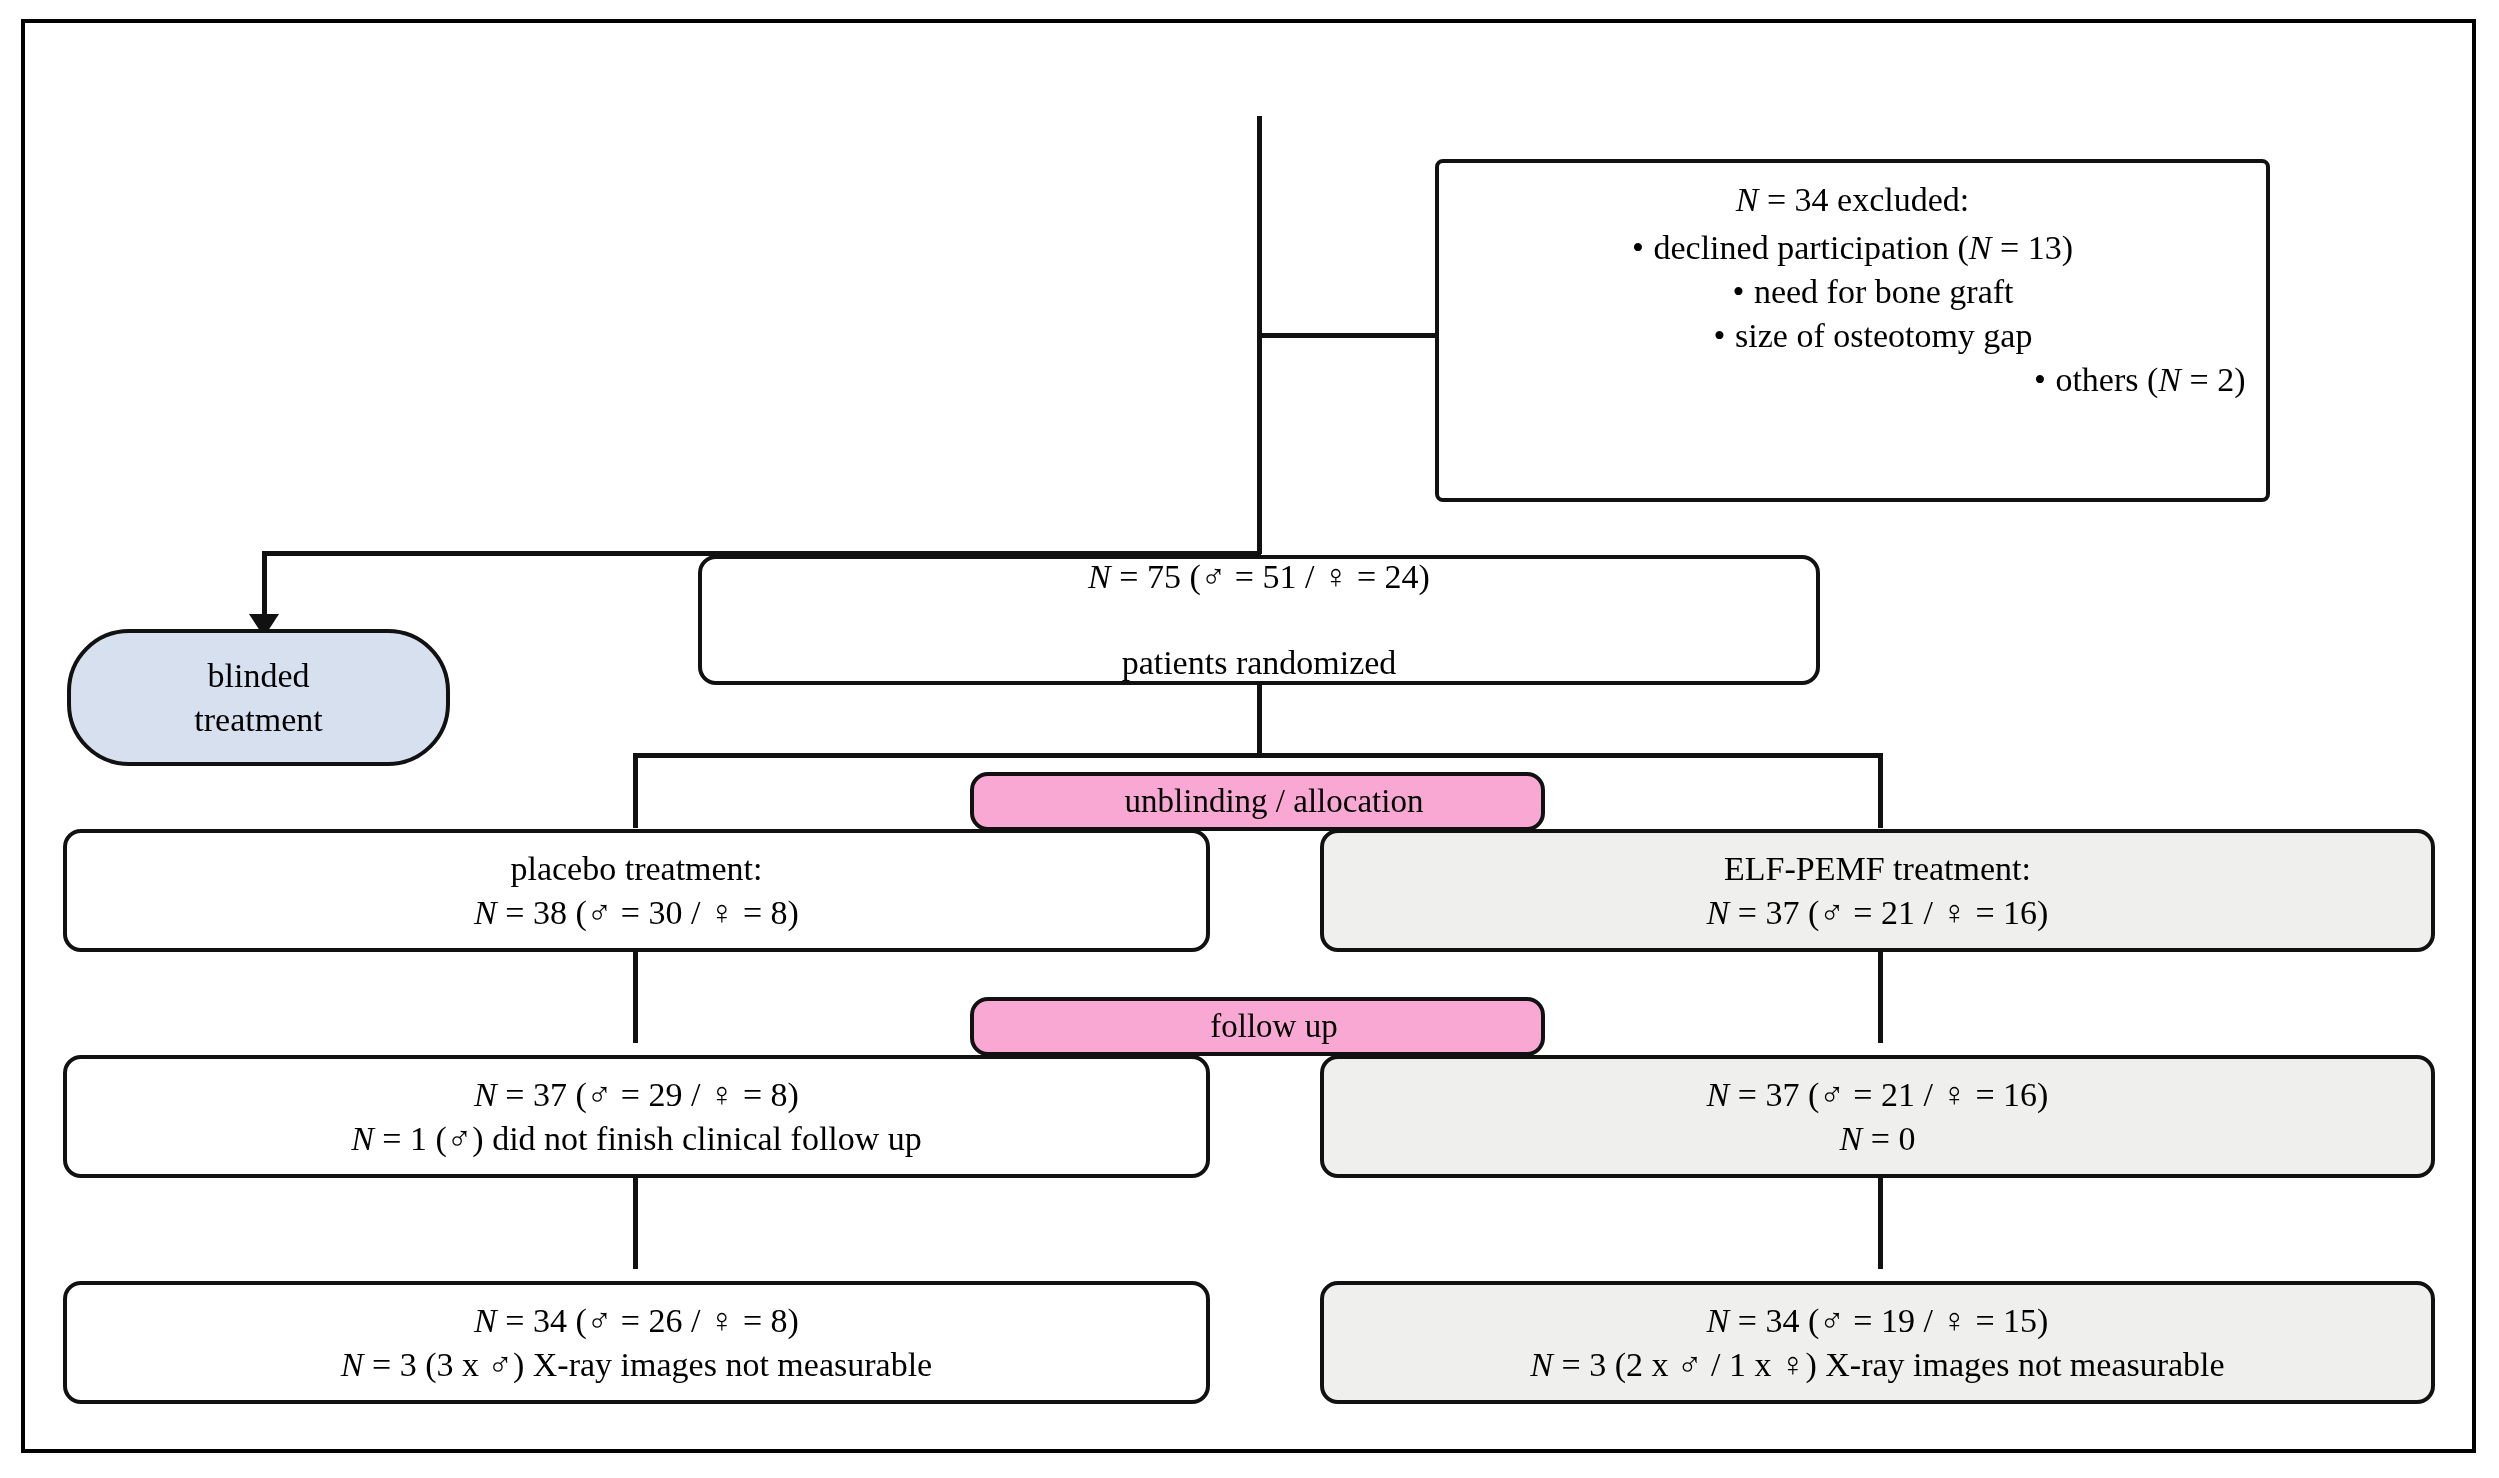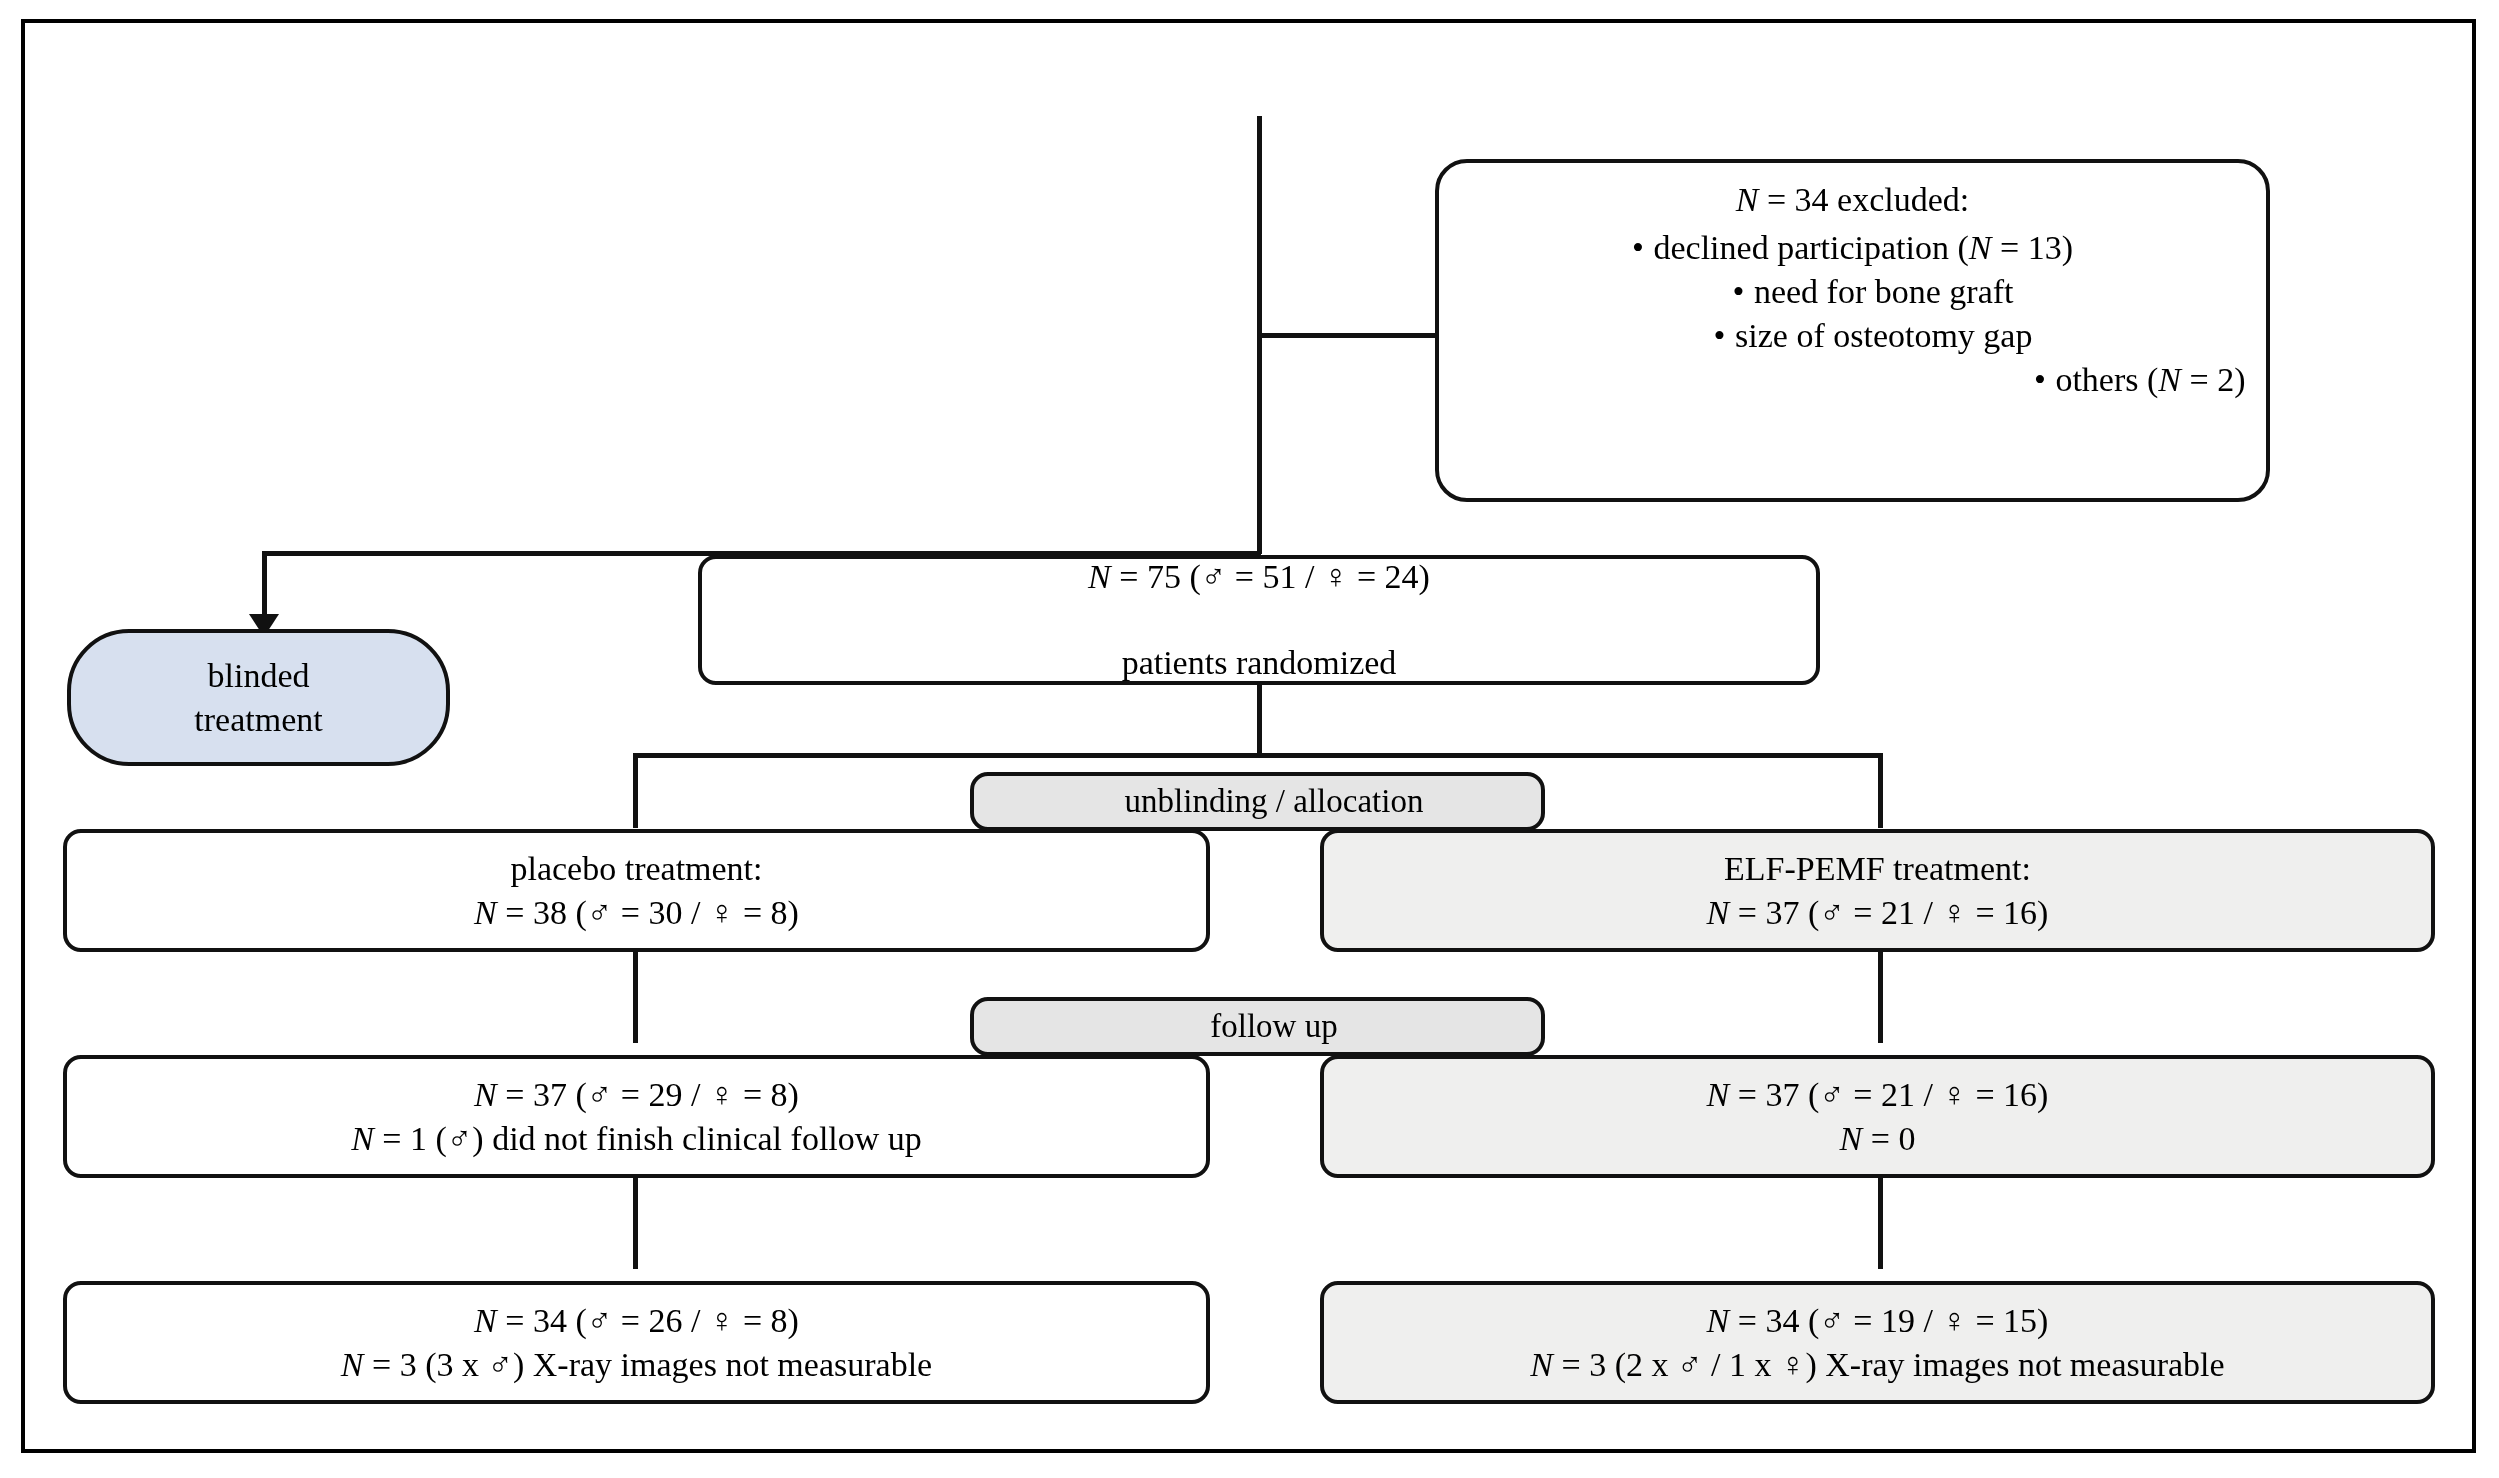--- a/index.html
+++ b/index.html
@@ -14,26 +14,26 @@
     border:4.1px solid #000;box-sizing:border-box;background:#fff;
   }
 
   
   .node{position:absolute;box-sizing:border-box;border:4.8px solid #111;
         display:flex;flex-direction:column;align-items:center;justify-content:center;
         text-align:center;line-height:1.28;color:#000;background:#fff;}
   .node .ln{display:block;white-space:nowrap;}
 
   .r-small{border-radius:18px;}
-  .r-big{border-radius:32px;}
+  .r-big{border-radius:8px;}
   .r-oval{border-radius:62px;}
 
   .fill-white{background:#ffffff;}
   .fill-gray{background:#efefee;}
-  .fill-pink{background:#e5e5e5;padding-left:33px;}
+  .fill-pink{background:#f9a8d4;padding-left:33px;}
   .fill-blue{background:#d7e0ef;}
 
   .t-big{font-size:34px;}
   .t-mid{font-size:33px;}
 
   i.v{font-style:italic;}
 
   
   .vline{position:absolute;background:#111;width:4.8px;}
   .hline{position:absolute;background:#111;height:4.8px;}

